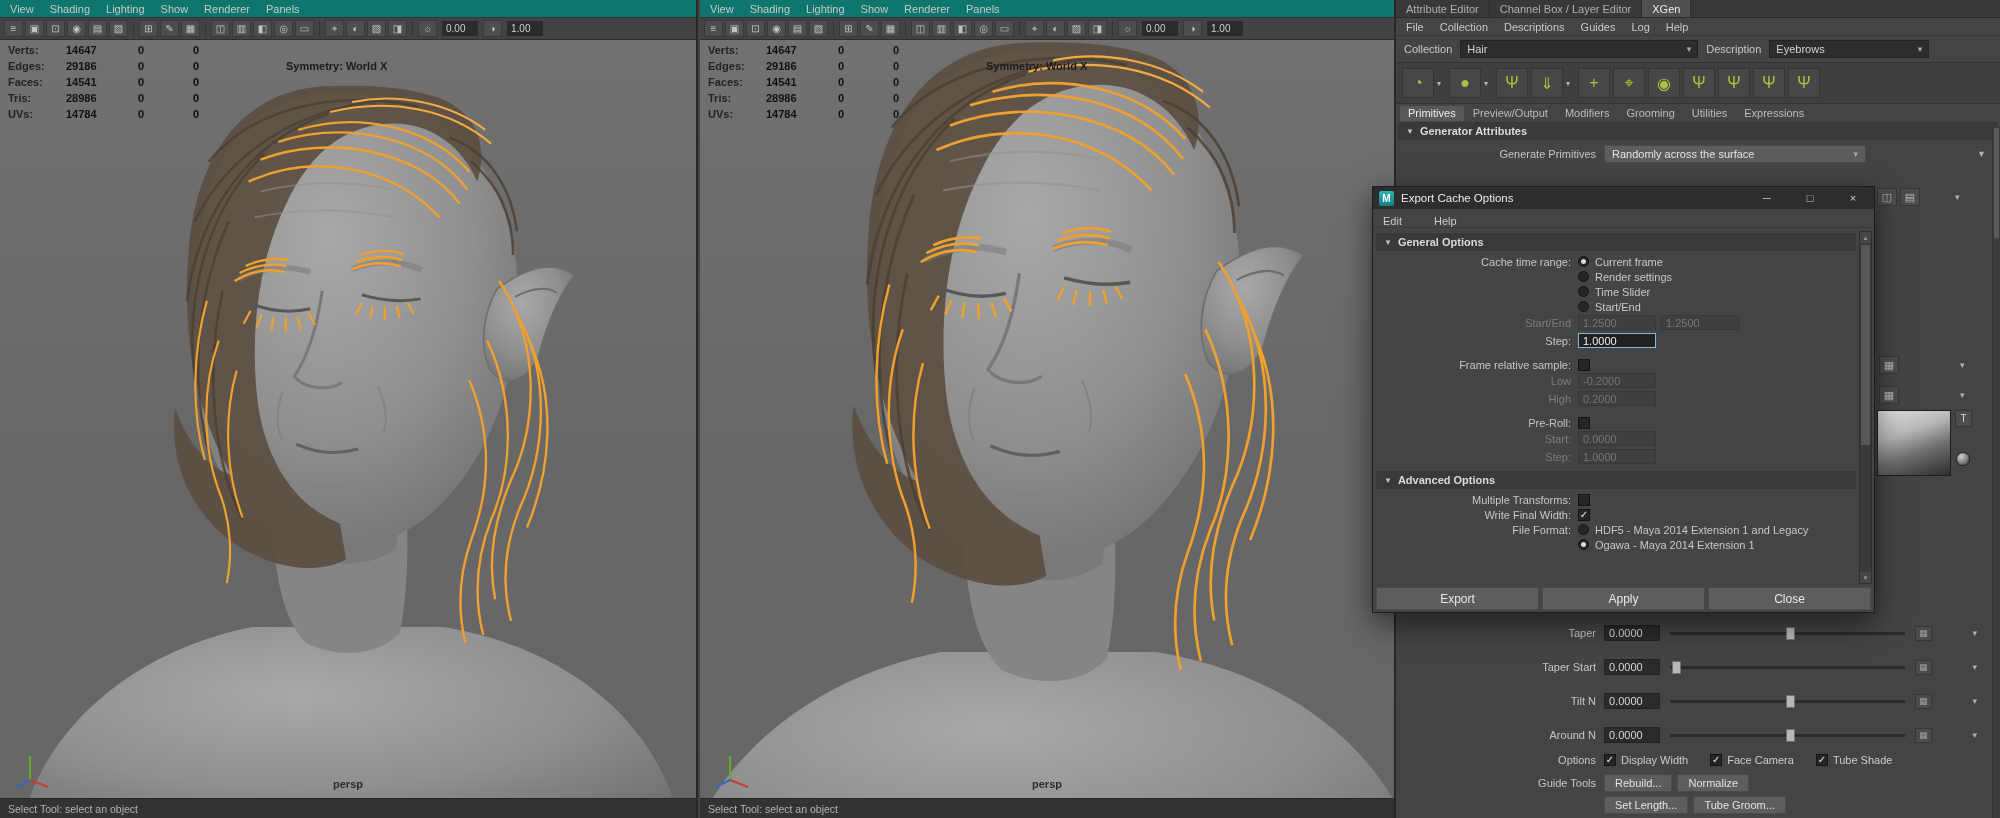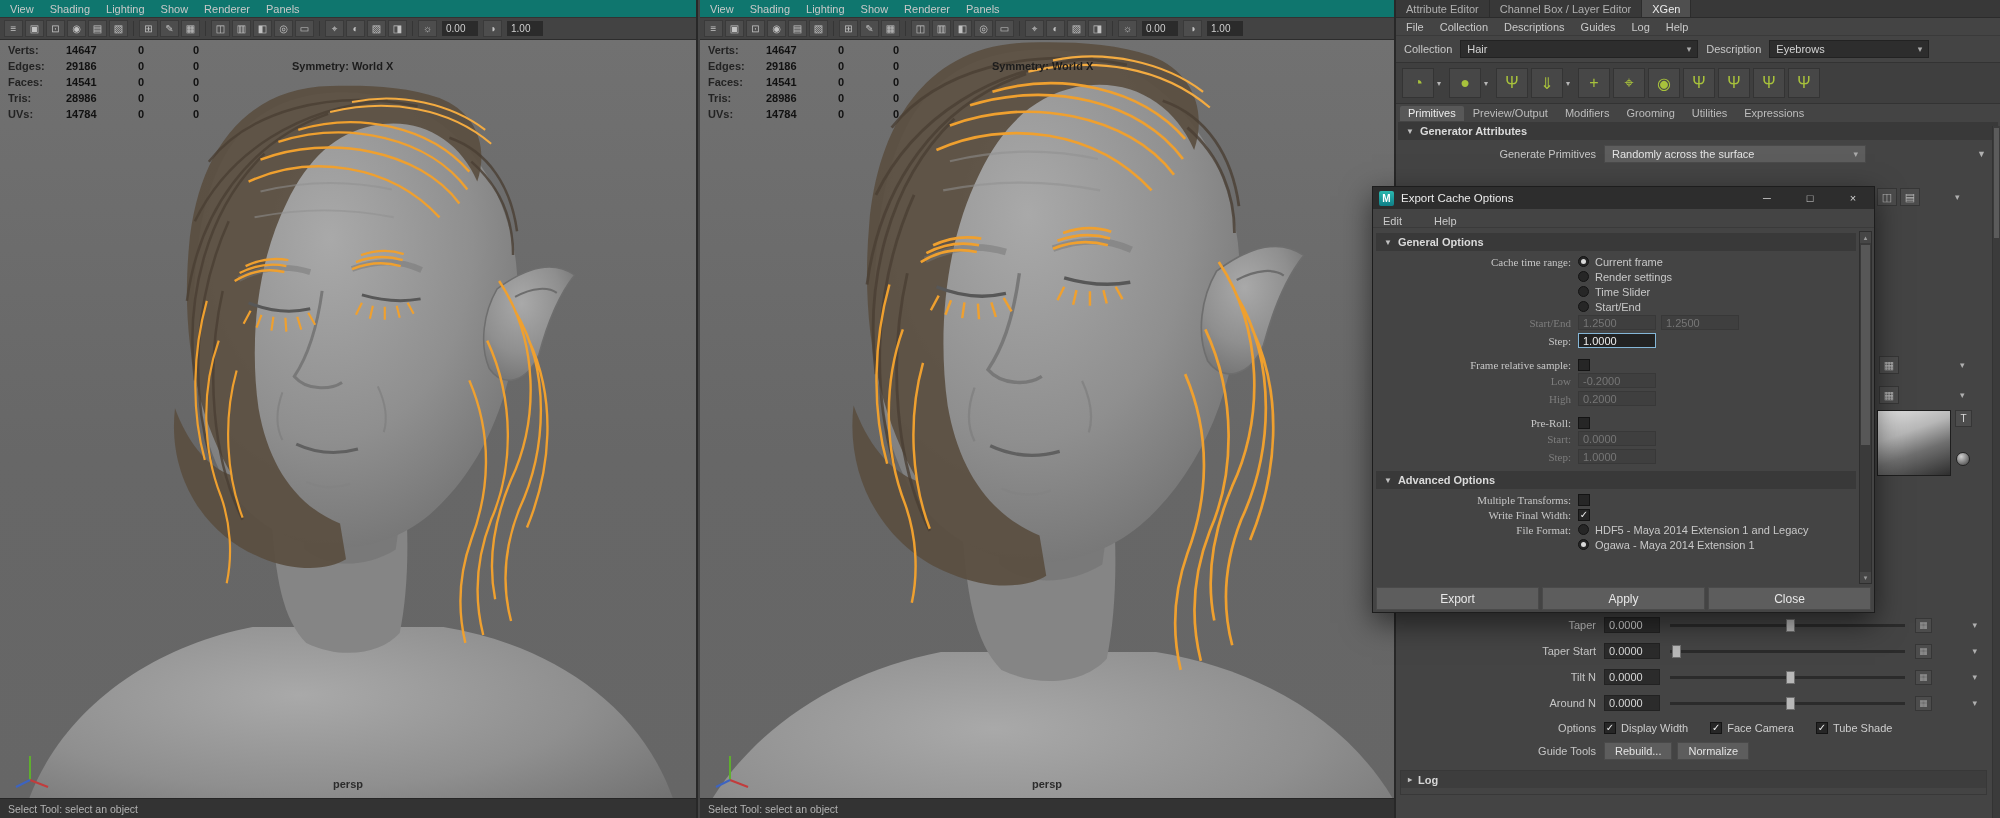--- a/index.html
+++ b/index.html
@@ -15,21 +15,21 @@
   .vp-menubar span { cursor:default; }
   .vp-toolbar { height:22px; background:#434343; border-bottom:1px solid #2d2d2d; display:flex; align-items:center; padding:0 4px; gap:2px; }
   .ticn { width:19px; height:17px; display:flex; align-items:center; justify-content:center; font-size:10px; color:#c2c2c2; background:#4d4d4d; border:1px solid #3a3a3a; }
   .tsep { width:1px; height:15px; background:#353535; margin:0 3px; }
   .tfield { width:36px; height:15px; background:#2b2b2b; color:#cfcfcf; font-size:10px; display:flex; align-items:center; padding:0 4px; margin:0 3px; }
   .vp-canvas { position:relative; flex:1; background:linear-gradient(#717171,#676767 55%,#666); overflow:hidden; }
   .head-svg { position:absolute; inset:0; width:100%; height:100%; }
   .hud { position:absolute; left:8px; top:4px; display:grid; grid-template-columns:58px 72px 55px 55px; row-gap:4px; color:#1c1c1c; }
   .hud .hl { font-weight:600; color:#232323; }
   .hud .hv { font-weight:700; color:#111; }
-  .hud-sym { position:absolute; left:292px; top:20px; font-weight:700; color:#1c1c1c; }
+  .hud-sym { position:absolute; left:286px; top:20px; font-weight:700; color:#1c1c1c; }
   .cam-label { position:absolute; bottom:8px; left:50%; transform:translateX(-50%); color:#2c2c2c; font-weight:600; }
   .axis { position:absolute; left:10px; bottom:8px; }
   .vp-helpline { height:20px; background:#333; color:#b3b3b3; font-size:10.5px; display:flex; align-items:center; padding:0 8px; border-top:1px solid #262626; }
 
   
   .rp { position:absolute; top:0; bottom:0; right:0; width:604px; background:#444; }
   .rp-tabs { height:18px; background:#383838; display:flex; border-bottom:1px solid #2b2b2b; }
   .rp-tab { display:flex; align-items:center; padding:0 10px; border-right:1px solid #2c2c2c; color:#b0b0b0; }
   .rp-tab.active { background:#4f4f4f; color:#ececec; }
   .rp-menu { height:18px; display:flex; align-items:center; gap:16px; padding:0 10px; color:#c9c9c9; border-bottom:1px solid #3a3a3a; }
@@ -51,21 +51,21 @@
 
   .frag { position:absolute; display:flex; align-items:center; gap:3px; }
   .fricn { width:20px; height:18px; display:flex; align-items:center; justify-content:center; background:#4c4c4c; border:1px solid #363636; color:#b7b7b7; font-size:11px; }
   .ramp { position:absolute; left:481px; top:410px; width:74px; height:66px; border:1px solid #1e1e1e; background:linear-gradient(160deg,#e2e2e2 0%,#b7b7b7 35%,#6f6f6f 62%,#2e2e2e 100%); }
   .t-btn { position:absolute; left:559px; top:410px; width:17px; height:17px; background:#4d4d4d; border:1px solid #363636; color:#dcdcdc; display:flex; align-items:center; justify-content:center; font-size:10px; }
   .swatch { position:absolute; left:560px; top:452px; width:14px; height:14px; border-radius:50%; background:radial-gradient(circle at 35% 30%, #cfcfcf, #3c3c3c); border:1px solid #222; }
   .rp-scroll { position:absolute; top:126px; bottom:0; right:0; width:8px; background:#3b3b3b; border-left:1px solid #333; }
   .rp-scroll .thumb { position:absolute; top:2px; left:1px; width:5px; height:110px; background:#5b5b5b; }
 
   .rp-lower { position:absolute; top:612px; left:0; right:9px; }
-  .attr-row { height:26px; display:flex; align-items:center; }
+  .attr-row { height:26px; display:flex; align-items:center;margin-top:8px; }
   .afield { width:56px; height:16px; background:#2b2b2b; border:1px solid #222; color:#d8d8d8; display:flex; align-items:center; padding:0 4px; }
   .aslider { position:relative; width:235px; height:3px; background:#2b2b2b; margin-left:10px; }
   .aslider .handle { position:absolute; top:-5px; width:9px; height:13px; background:#b8b8b8; border:1px solid #6f6f6f; }
   .mapbox { width:17px; height:15px; display:flex; align-items:center; justify-content:center; background:#4c4c4c; border:1px solid #363636; color:#9c9c9c; font-size:9px; margin-left:10px; }
   .cb { width:12px; height:12px; background:#262626; border:1px solid #141414; display:flex; align-items:center; justify-content:center; }
   .cb .tick { color:#ededed; font-size:10px; line-height:10px; }
   .cb-item { display:flex; align-items:center; gap:5px; margin-right:22px; color:#cdcdcd; }
   .gbtn { height:18px; background:#5d5d5d; border:1px solid #4a4a4a; color:#e4e4e4; display:inline-flex; align-items:center; padding:0 10px; margin-right:5px; }
   .opt-row { height:24px; display:flex; align-items:center; }
   .guide-row { height:22px; display:flex; align-items:center; }
@@ -76,21 +76,21 @@
   .dlg { position:absolute; left:1372px; top:186px; width:503px; height:427px; background:#444; border:1px solid #1d1d1d; box-shadow:0 10px 28px rgba(0,0,0,.55); z-index:20; }
   .dlg-title { height:22px; background:#2d2d2d; display:flex; align-items:center; gap:7px; padding:0 8px 0 6px; color:#eaeaea; font-size:11.5px; }
   .m-icon { width:15px; height:15px; background:linear-gradient(#2ab7ae,#0f7f87); color:#fff; font-weight:700; font-size:10px; display:flex; align-items:center; justify-content:center; border-radius:2px; }
   .win-btns { margin-left:auto; display:flex; gap:29px; padding-right:6px; }
   .win-btns span { width:14px; text-align:center; color:#d2d2d2; font-size:11px; cursor:default; }
   .dlg-menu { height:19px; display:flex; align-items:flex-end; gap:32px; padding:0 10px; border-bottom:1px solid #3a3a3a; color:#c9c9c9; }
   .dlg-body { position:relative; height:359px; padding:4px 18px 0 0; }
   .dlg-body .fheader { margin:1px 0 3px 3px; }
   .drow { display:flex; align-items:center; height:15px; }
   .drow.f { height:17px; margin-bottom:1px; }
-  .dlabel { width:205px; text-align:right; padding-right:7px; color:#c6c6c6;font-family:Liberation Serif, serif; }
+  .dlabel { width:205px; text-align:right; padding-right:7px; color:#c6c6c6; }
   .dlabel.dim { color:#7d7d7d; }
   .radio { width:11px; height:11px; border-radius:50%; background:#262626; border:1px solid #141414; margin-right:6px; position:relative; flex:none; }
   .radio.sel::after { content:""; position:absolute; inset:2px; border-radius:50%; background:#d9d9d9; }
   .dfield { width:78px; height:15px; background:#2b2b2b; border:1px solid #242424; color:#d0d0d0; display:flex; align-items:center; padding:0 4px; margin-right:5px; }
   .dfield.disabled { background:#3f3f3f; border-color:#383838; color:#767676; }
   .dfield.active { background:#222; border:1px solid #85b7d8; color:#ededed; }
   .dlg-scroll { position:absolute; top:3px; right:2px; bottom:3px; width:13px; background:#3a3a3a; border:1px solid #2e2e2e; }
   .dlg-scroll .arr { position:absolute; left:0; right:0; height:11px; display:flex; align-items:center; justify-content:center; color:#9a9a9a; font-size:7px; background:#464646; }
   .dlg-scroll .arr.up { top:0; } .dlg-scroll .arr.dn { bottom:0; }
   .dlg-scroll .thumb { position:absolute; left:1px; right:1px; top:13px; height:200px; background:#575757; }
@@ -423,20 +423,25 @@
               <span class="tick">✓</span>
             </span>
           <span>Tube Shade</span>
         </span>
       </div>
       <div class="guide-row">
         <span class="rlabel">Guide Tools</span>
         <span class="gbtn">Rebuild...</span>
         <span class="gbtn">Normalize</span>
       </div>
+      <div class="guide-row">
+        <span class="rlabel"></span>
+        <span class="gbtn">Set Length...</span>
+        <span class="gbtn">Tube Groom...</span>
+      </div>
       <div class="log-box">
         <div class="log-head">
           <span class="fh-arrow">▸</span>
           <span>Log</span>
         </div>
       </div>
     </div>
 
     <div class="rp-scroll">
         <span class="thumb"></span>

